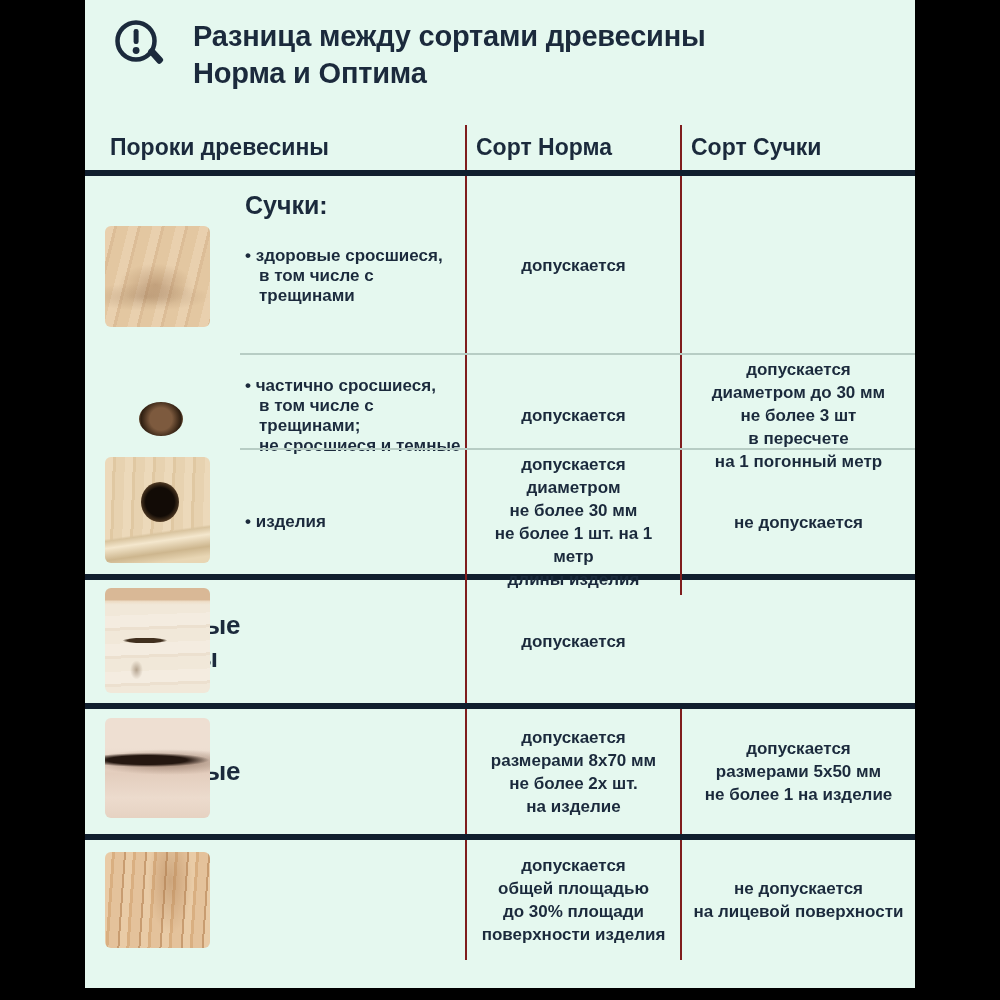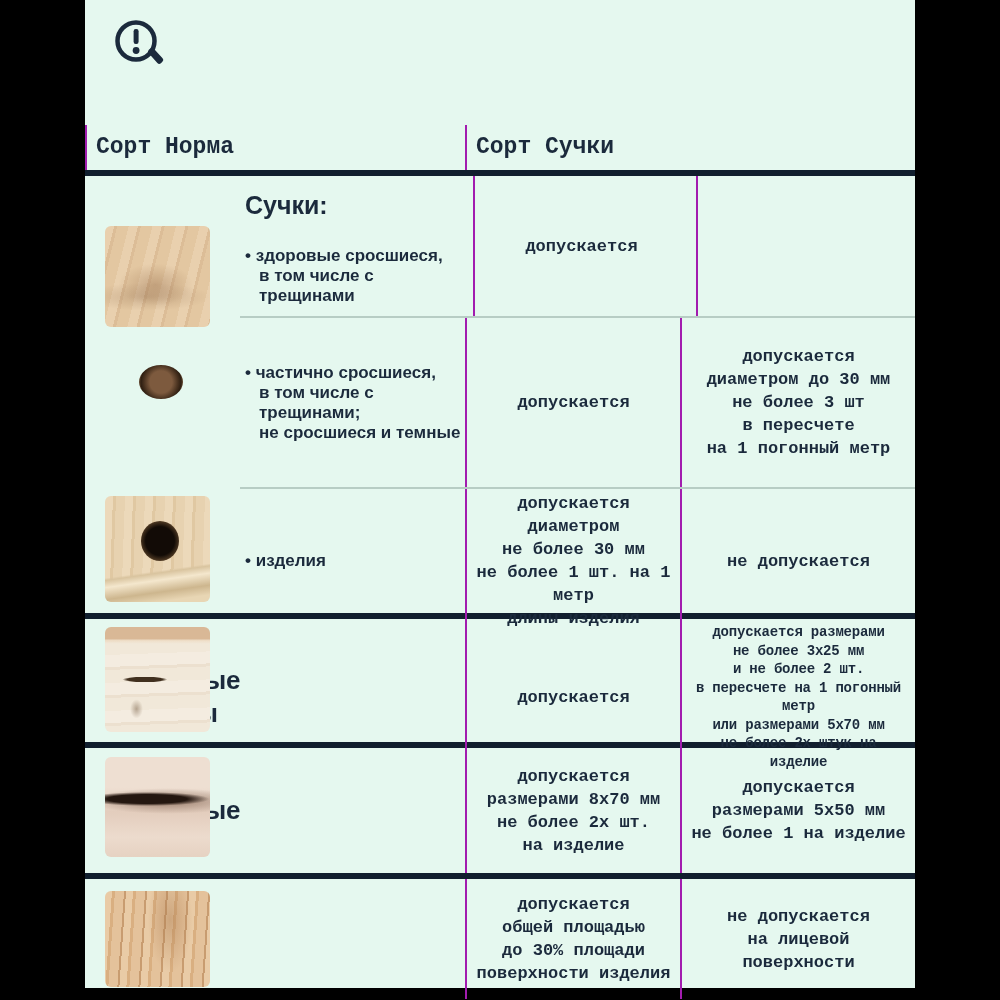--- a/index.html
+++ b/index.html
@@ -22,46 +22,46 @@
   .hdr { position:relative; height:125px; }
   .hdr-icon { position:absolute; left:26px; top:17px; width:56px; height:62px; }
   .hdr-title {
     position:absolute; left:108px; top:18px;
     font-size:29px; line-height:37px; letter-spacing:-0.2px;
   }
 
   
   .row { display:grid; grid-template-columns:380px 215px 235px; position:relative; }
   .cell-n, .cell-o {
-    border-left:2px solid #a21caf;
+    border-left:2px solid #7f1d1d;
     display:flex; align-items:center; justify-content:center;
-    text-align:center; font-size:17px; line-height:23px; padding:4px 6px;font-family:Liberation Mono, monospace;
+    text-align:center; font-size:17px; line-height:23px; padding:4px 6px;
   }
   .thead { height:45px; }
   .thead .cell-d { display:flex; align-items:center; padding-left:25px; font-size:23px; }
   .thead .cell-n, .thead .cell-o {
     justify-content:flex-start; text-align:left; font-size:23px; padding-left:9px;
   }
   .thick { height:6px; background:#111f2e; }
 
   .cell-d { position:relative; }
   .wood {
     position:absolute; left:20px; width:105px; border-radius:6px;
   }
   .dtext { margin-left:160px; }
   .bullet { font-size:17px; line-height:20px; padding-left:14px; text-indent:-14px; }
   .big { font-size:26px; line-height:33px; letter-spacing:-0.2px; }
 
   
   .sub { position:relative; }
   .subsep { position:absolute; top:-1px; left:155px; right:0; height:2px; background:#b7cdc4; }
-  .r-s1 { height:141px;gap:8px; } .r-s1 .wood { top:50px; height:101px; }
+  .r-s1 { height:178px; } .r-s1 .wood { top:50px; height:101px; }
   .r-s1 .dtext { padding-top:15px; }
   .r-s1 .suchki-title { font-size:25px; margin-bottom:26px; }
-  .r-s2 { height:171px; } .r-s2 .wood { top:12px; height:106px; }
+  .r-s2 { height:95px; } .r-s2 .wood { top:12px; height:106px; }
   .r-s2 .dtext, .r-s3 .dtext { align-self:center; }
   .r-s2 .cell-d, .r-s3 .cell-d, .r-big .cell-d { display:flex; }
   .r-s3 { height:125px; } .r-s3 .wood { top:8px; height:106px; }
   .r-smol { height:123px; } .r-smol .wood { top:8px;  height:105px; }
   .r-pror { height:125px; } .r-pror .wood { top:9px;  height:100px; }
   .r-nepr { height:120px; } .r-nepr .wood { top:12px; height:96px; }
   .r-big .dtext { align-self:center;margin-left:20px; }
   .small-o { font-size:14px; line-height:18.5px; letter-spacing:-0.2px; }
 
   
@@ -115,23 +115,26 @@
 
 <div class="content">
 
   <div class="hdr">
     <svg class="hdr-icon" viewBox="0 0 56 62" fill="none" xmlns="http://www.w3.org/2000/svg">
       <circle cx="25" cy="24" r="18.5" stroke="#1b2a3c" stroke-width="4.5"></circle>
       <rect x="22.6" y="12" width="5" height="15" rx="2.2" fill="#1b2a3c"></rect>
       <circle cx="25.1" cy="33.5" r="3.4" fill="#1b2a3c"></circle>
       <rect x="36" y="34.5" width="7" height="18" rx="2.5" transform="rotate(-42 36 34.5)" fill="#1b2a3c"></rect>
     </svg>
+    <h1 class="hdr-title pre">Разница между сортами древесины
+Норма и Оптима</h1>
   </div>
 
   <div class="row thead">
+    <div class="cell-d">Пороки древесины</div>
     <div class="cell-n">Сорт Норма</div>
     <div class="cell-o">Сорт Сучки</div>
   </div>
 
   <div class="thick"></div>
 
   <div class="row sub r-s1">
     <div class="cell-d">
       <div class="wood wood1"></div>
       <div class="dtext">
@@ -179,26 +182,20 @@
 
   <div class="thick"></div>
 
   <div class="row r-big r-smol">
     <div class="cell-d">
       <div class="wood wood4"></div>
       <div class="dtext big pre">Смоляные
 карманы</div>
     </div>
     <div class="cell-n pre">допускается</div>
-    <div class="cell-o small-o pre">допускается размерами
-не более 3х25 мм
-и не более 2 шт.
-в пересчете на 1 погонный метр
-или размерами 5х70 мм
-не более 2х штук на изделие</div>
   </div>
 
   <div class="thick"></div>
 
   <div class="row r-big r-pror">
     <div class="cell-d">
       <div class="wood wood5"></div>
       <div class="dtext big pre">Смоляные</div>
     </div>
     <div class="cell-n pre">допускается

